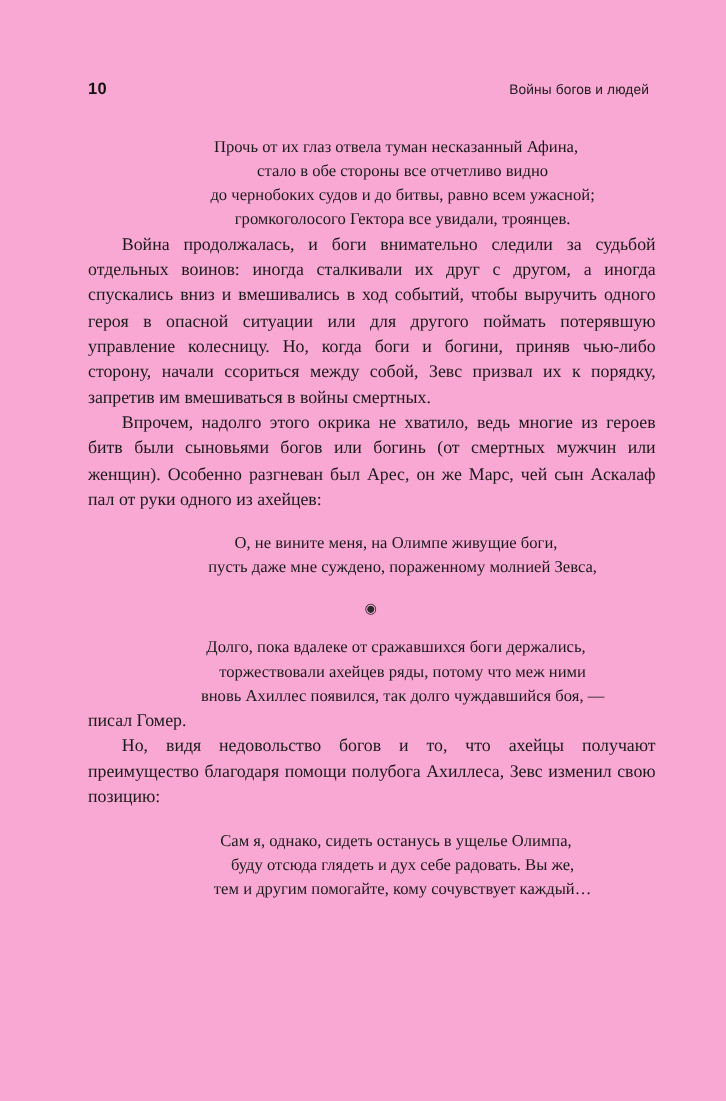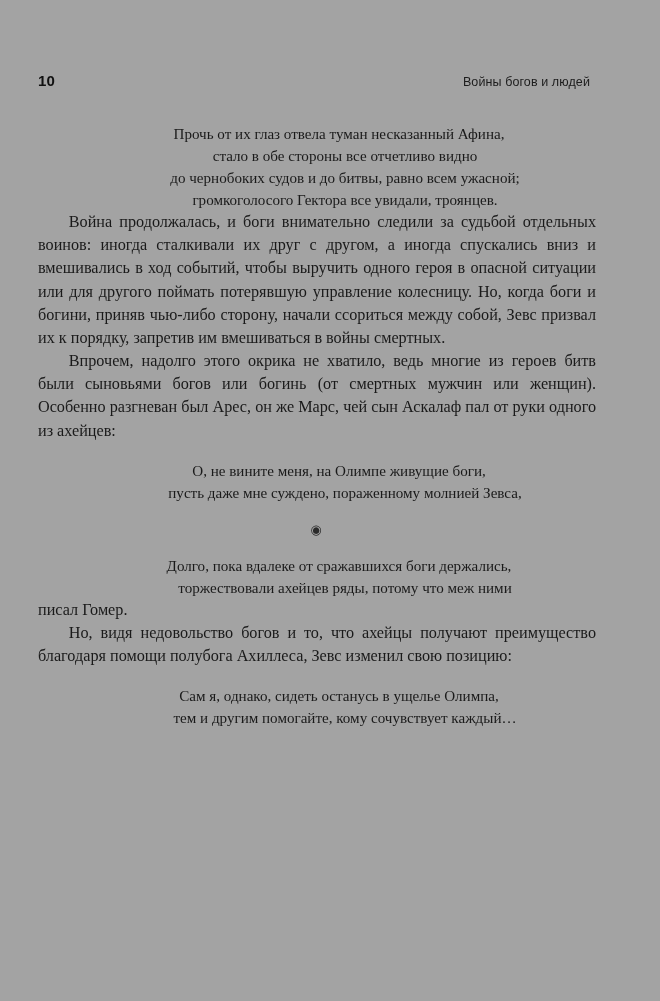--- a/index.html
+++ b/index.html
@@ -11,23 +11,23 @@
     width: 660px;
     height: 1001px;
     overflow: hidden;
     font-family: "Liberation Serif", "DejaVu Serif", serif;
     color: #1a1a1a;
   }
   .page {
     position: relative;
     width: 660px;
     height: 1001px;
-    background: #a3a3a3;
+    background: #f9a8d4;
     box-sizing: border-box;
-    padding: 72px 64px 40px 38px;
+    padding: 72px 64px 40px 80px;
   }
   .running-head {
     display: flex;
     align-items: baseline;
     justify-content: space-between;
     margin-bottom: 34px;
     padding-right: 6px;
   }
   .folio {
     font-family: "Liberation Sans", "DejaVu Sans", sans-serif;
@@ -120,25 +120,27 @@
     <div class="verse">
       <div class="line">О, не вините меня, на Олимпе живущие боги,</div>
       <div class="line ind">пусть даже мне суждено, пораженному молнией Зевса,</div>
     </div>
 
     <div class="ornament">◉</div>
 
     <div class="verse verse-gap">
       <div class="line">Долго, пока вдалеке от сражавшихся боги держались,</div>
       <div class="line ind">торжествовали ахейцев ряды, потому что меж ними</div>
+      <div class="line ind">вновь Ахиллес появился, так долго чуждавшийся боя, —</div>
     </div>
 
     <p class="para noindent after-verse">писал Гомер.</p>
 
     <p class="para">Но, видя недовольство богов и то, что ахейцы получают преимущество благодаря помощи полубога Ахиллеса, Зевс изменил свою позицию:</p>
 
     <div class="verse">
       <div class="line">Сам я, однако, сидеть останусь в ущелье Олимпа,</div>
+      <div class="line ind">буду отсюда глядеть и дух себе радовать. Вы же,</div>
       <div class="line ind">тем и другим помогайте, кому сочувствует каждый…</div>
     </div>
 
   </div>
 </div>
 
 </body></html>

